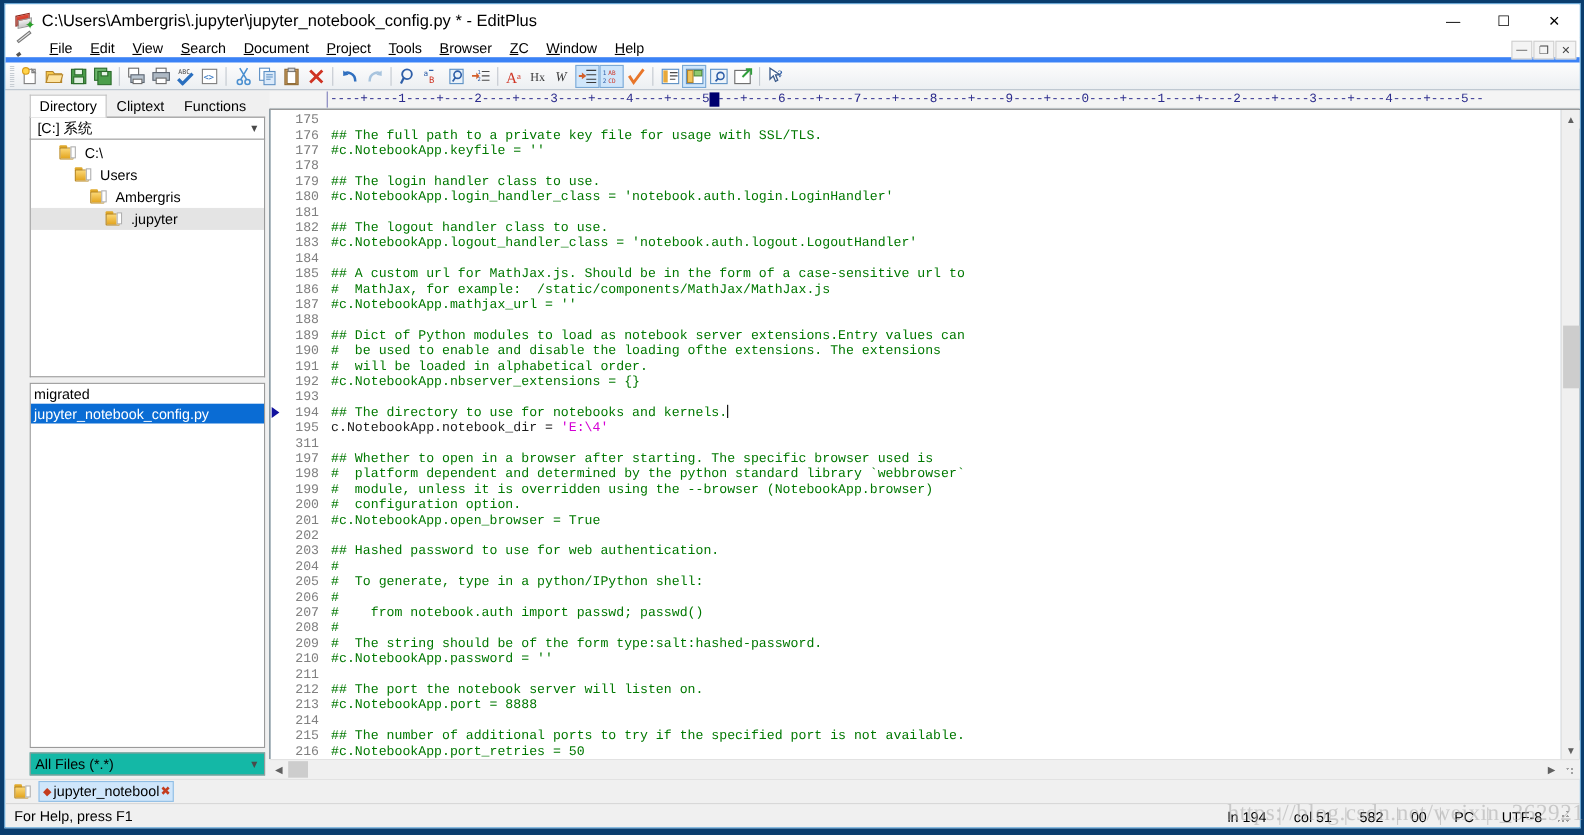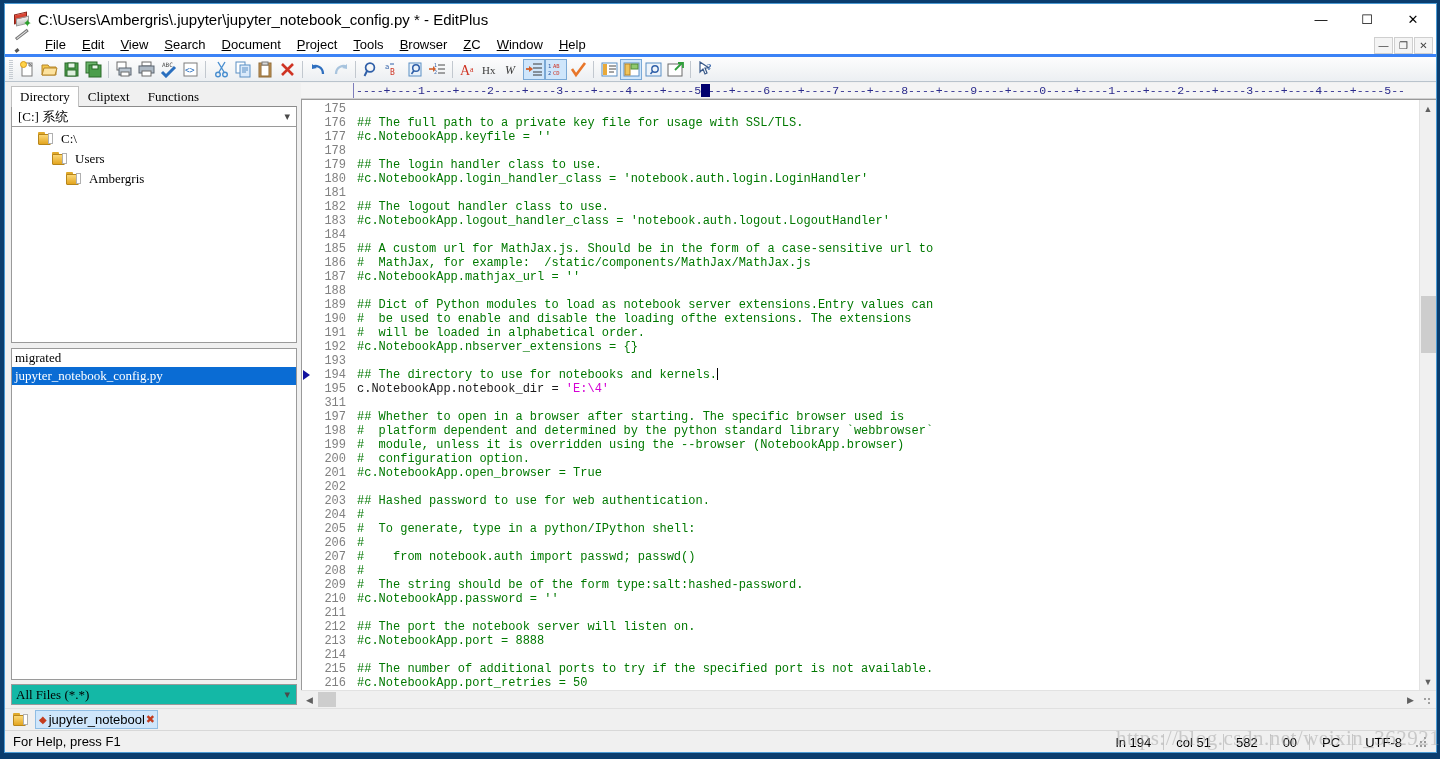--- a/index.html
+++ b/index.html
@@ -71,21 +71,21 @@
   }
 
   
   #menu-bar {
     height: 23px;
     background: #ffffff;
     display: flex;
     align-items: center;
     position: relative;
     flex: 0 0 auto;
-    border-bottom: 3px solid #3b82f6;
+    border-bottom: 5px solid #3b82f6;
   }
   #menu-pencil {
     width: 20px; height: 17px;
     margin-left: 8px; margin-right: 4px;
     position: relative; flex: 0 0 auto;
   }
   #menu-pencil .p1 {
     position: absolute; left: 2px; top: 2px;
     width: 15px; height: 3px;
     background: #e8e8e8;
@@ -153,27 +153,26 @@
   
   #body-row {
     flex: 1 1 auto;
     display: flex;
     min-height: 0;
     background: #f0f0f0;
   }
 
   
   #sidebar {
-    width: 296px;
+    width: 240px;
     flex: 0 0 auto;
     display: flex;
     flex-direction: column;
     background: #f0f0f0;
-    padding: 0 4px 0 6px;
-    font-family: Liberation Serif, serif;
+    padding: 0 4px 0 22px;
   }
   #side-tabs {
     height: 22px;
     display: flex;
     align-items: flex-end;
     margin-top: 3px;
     position: relative;
   }
   .side-tab {
     font-size: 13px;
@@ -815,20 +814,28 @@
             </span>
           <span>Users</span>
         </div>
         <div class="tree-row" style="padding-left:54px">
           <span class="folder">
               <span class="tab-l"></span>
               <span class="bodyf"></span>
               <span class="pg"></span>
             </span>
           <span>Ambergris</span>
+        </div>
+        <div class="tree-row sel" style="padding-left:68px">
+          <span class="folder">
+              <span class="tab-l"></span>
+              <span class="bodyf"></span>
+              <span class="pg"></span>
+            </span>
+          <span>.jupyter</span>
         </div>
       </div>
 
       <div id="file-list">
         <div class="file-row">migrated</div>
         <div class="file-row sel">jupyter_notebook_config.py</div>
       </div>
 
       <div id="filter-combo">
         <span>All Files (*.*)</span>

